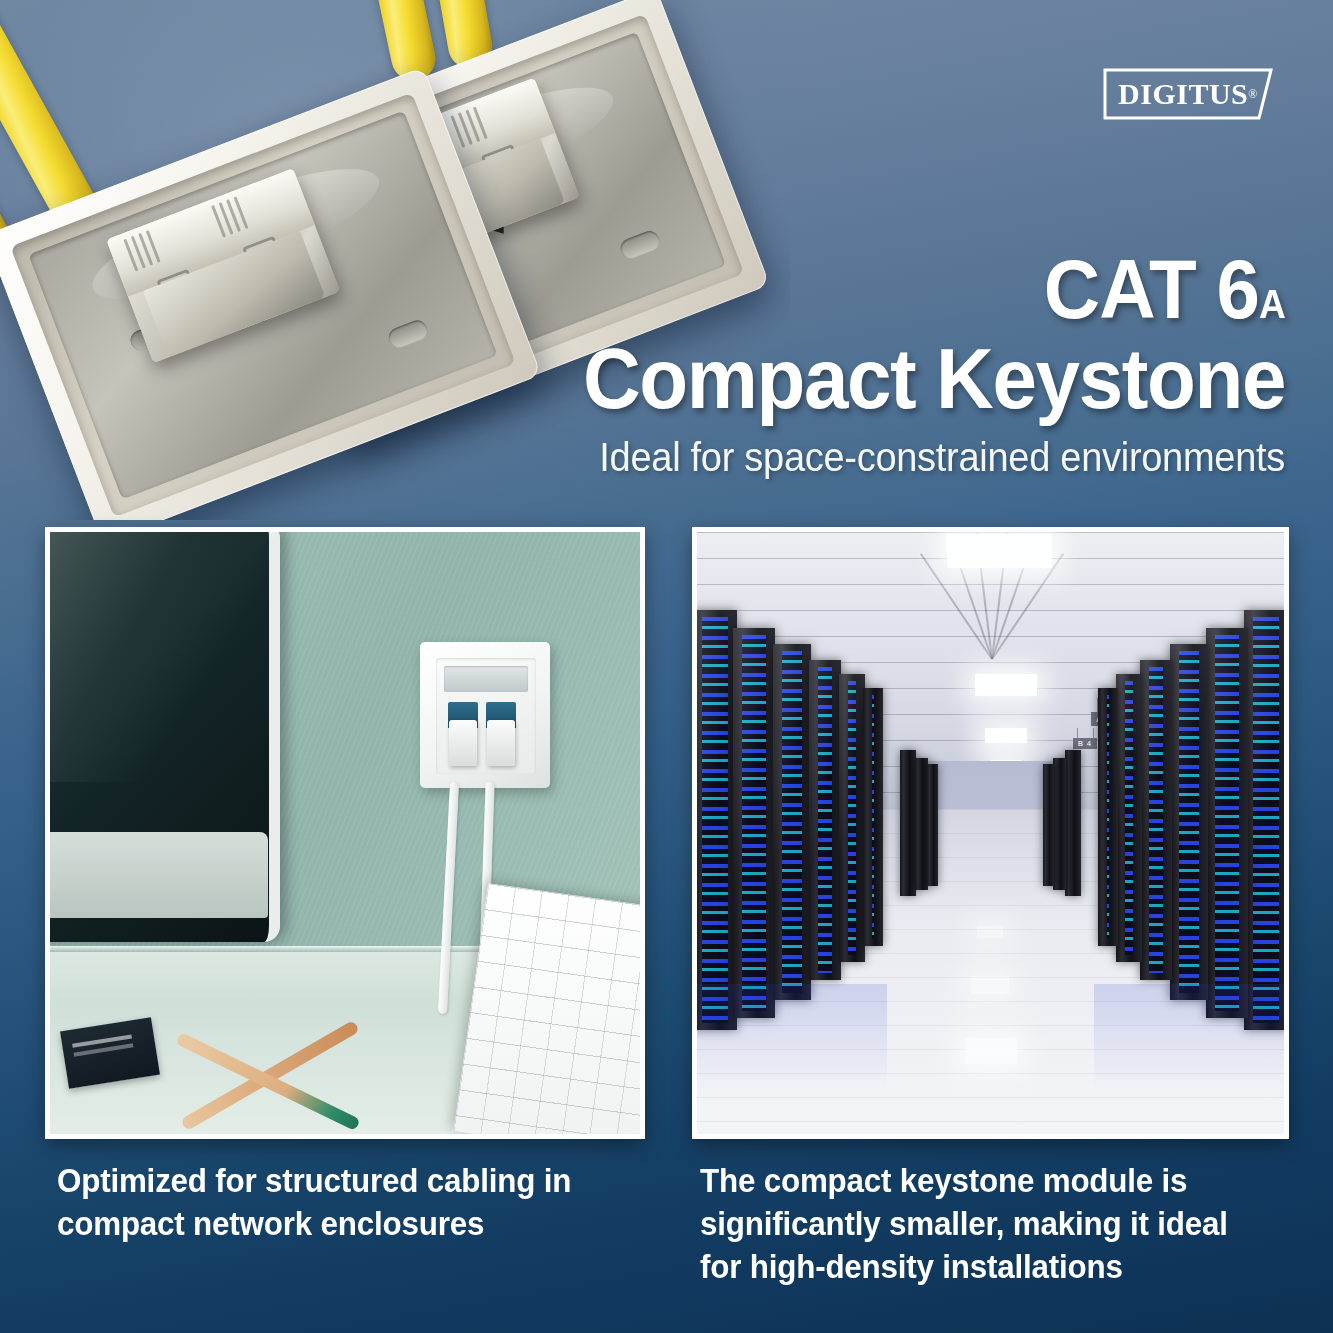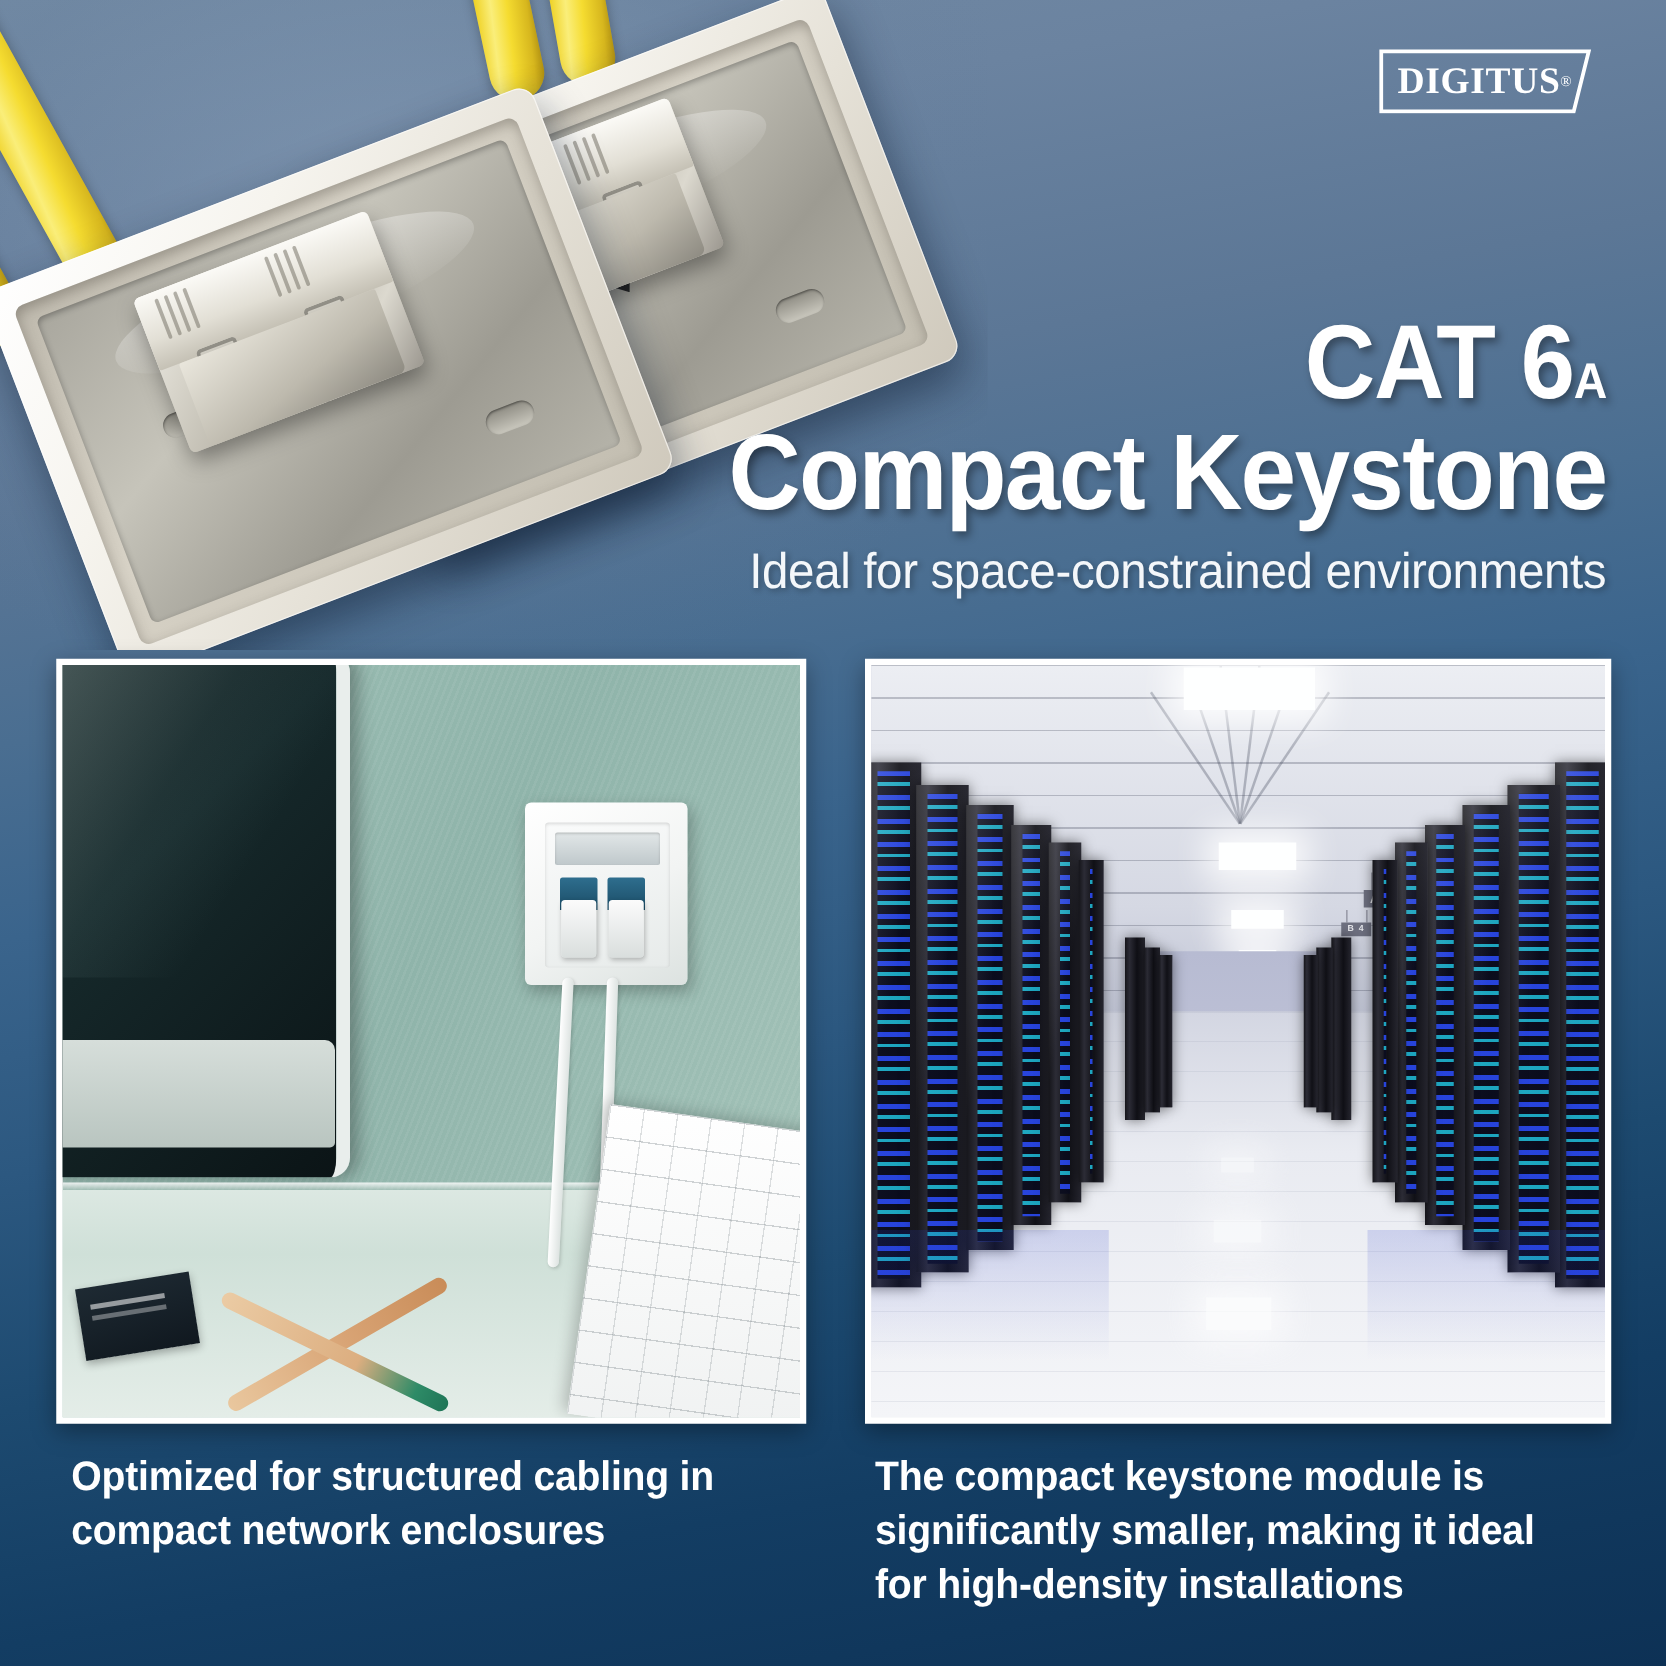--- a/index.html
+++ b/index.html
@@ -68,21 +68,21 @@
   .ksBody { position:absolute; left:8%; bottom:0; width:84%; height:54%;
     background:linear-gradient(160deg,#E9E6DC,#BDB9AD 60%,#8E8B82);
     border-radius:2px 2px 6px 6px; }
 
   #plate1 { left:28px; top:140px; width:470px; height:330px; transform:rotate(-21deg); }
   #plate2 { left:278px; top:58px; width:450px; height:318px; transform:rotate(-21deg); }
   #ks1 { left:112px; top:48px; width:200px; height:132px; }
   #ks2 { left:108px; top:40px; width:196px; height:128px; }
 
   
-  #logo { position:absolute; left:1103px; top:39px; width:170px; height:52px;text-align:center; }
+  #logo { position:absolute; left:1103px; top:68px; width:170px; height:52px;text-align:center; }
   #logo svg { display:block; }
   #logoText { position:absolute; left:0; top:0; width:170px; height:52px;
     display:flex; align-items:center; justify-content:center;
     font-family:"Liberation Serif", serif; font-weight:700; font-size:30px;
     letter-spacing:.5px; color:#FFFFFF; }
   #logoText sup { font-size:12px; vertical-align:super; font-weight:400; }
 
   
   #headline { position:absolute; right:48px; top:248px; text-align:right; width:760px; }
   #line1 { font-size:84px; font-weight:700; color:#fff; line-height:.98;

